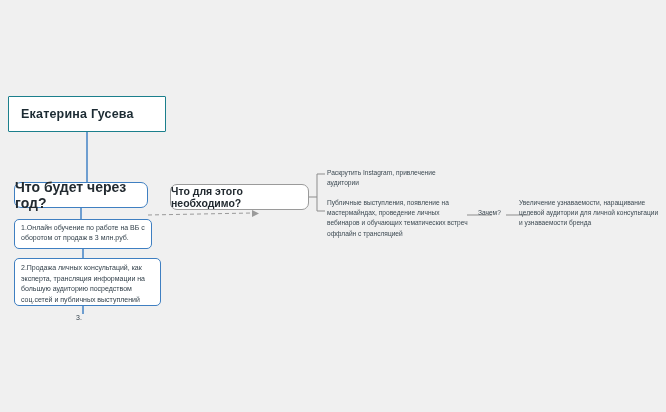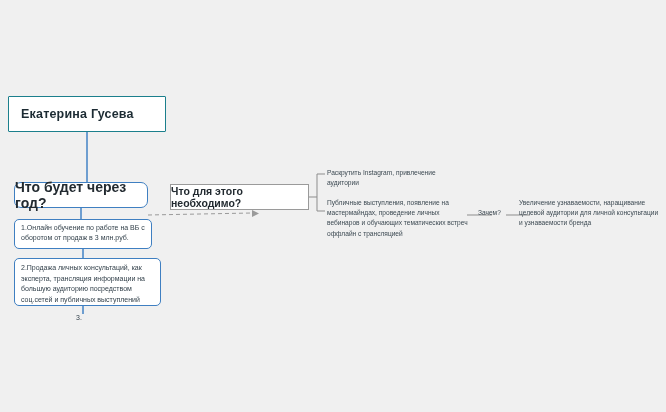--- a/index.html
+++ b/index.html
@@ -61,21 +61,21 @@
     font-size: 14px;
     font-weight: bold;
     color: #222a30;
   }
   .node-q2 {
     left: 170px;
     top: 176px;
     width: 139px;
     height: 26px;
     border: 1.2px solid #9a9a9a;
-    border-radius: 0;
+    border-radius: 7px;
     justify-content: center;
     font-size: 10.5px;
     font-weight: bold;
     color: #222a30;
   }
   .node-item1 {
     left: 14px;
     top: 211px;
     width: 138px;
     height: 30px;

